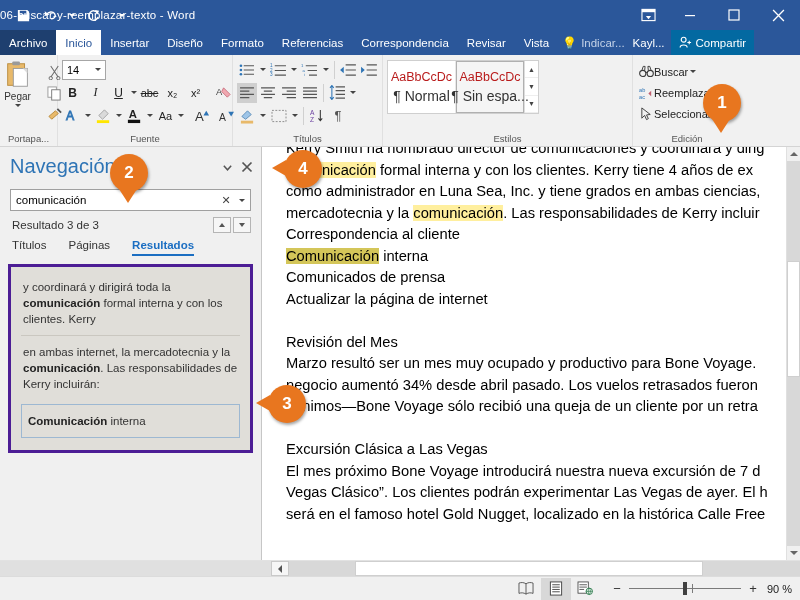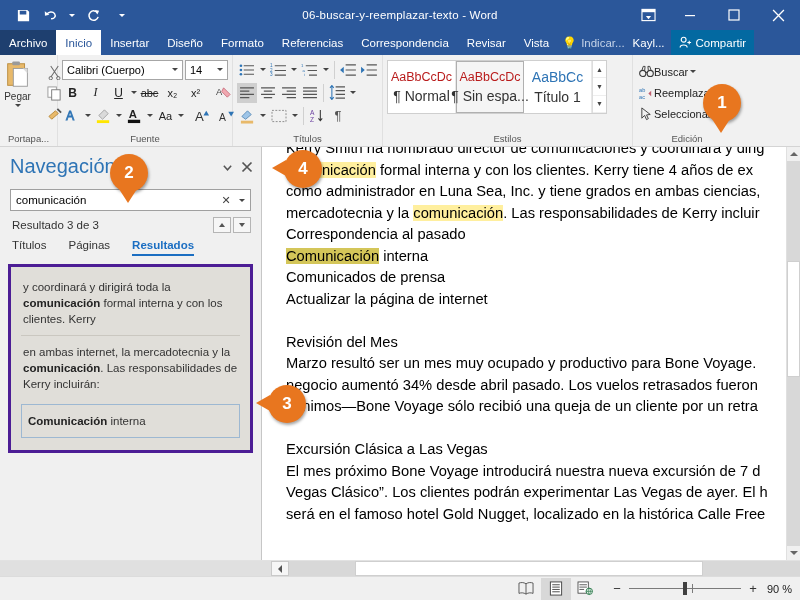--- a/index.html
+++ b/index.html
@@ -28,21 +28,21 @@
     display: flex; align-items: center; justify-content: center;
     color: #fff;
   }
   .qat-btn svg { display: block; }
   .qat-caret { width: 12px; display:flex; align-items:center; justify-content:center; }
   .qat-caret:after {
     content: ""; border-left: 3px solid transparent; border-right: 3px solid transparent;
     border-top: 3px solid #ffffff; display: block;
   }
   .win-title {
-    position: absolute; left: 0; right: 0; text-align: center;
+    position: absolute; left: 0; right: 0; 
     color: #fff; font-size: 11.5px; letter-spacing: .2px;
     pointer-events: none;
   }
   .title-right { margin-left: auto; display: flex; align-items: center; height: 30px; }
   .tb-btn {
     width: 44px; height: 30px; display: flex; align-items: center; justify-content: center;
     color: #fff;
   }
   .tb-btn.ribbon-opt { width: 40px; }
 
@@ -369,24 +369,20 @@
               </svg>
           </div>
         </div>
       </div>
       <div class="rgroup-label">Portapa...</div>
     </div>
 
     <div class="rgroup fontg">
       <div class="rgroup-body" style="flex-direction:column">
         <div class="row">
-          <div class="combo font-name">
-            <span class="cv">Calibri (Cuerpo)</span>
-            <span class="dd"></span>
-          </div>
           <div class="combo font-size">
             <span class="cv">14</span>
             <span class="dd"></span>
           </div>
         </div>
         <div class="row">
           <div class="ibtn" style="font-weight:bold">B</div>
           <div class="ibtn" style="font-style:italic;font-family:'Liberation Serif',serif">I</div>
           <div class="ibtn" style="text-decoration:underline">U</div>
           <div class="caret-btn"></div>
@@ -547,24 +543,20 @@
     <div class="rgroup stylesg">
       <div class="rgroup-body">
         <div class="gallery">
           <div class="stile">
             <span class="big">AaBbCcDc</span>
             <span class="nm">¶ Normal</span>
           </div>
           <div class="stile active">
             <span class="big">AaBbCcDc</span>
             <span class="nm">¶ Sin espa...</span>
-          </div>
-          <div class="stile">
-            <span class="big h1">AaBbCc</span>
-            <span class="nm">Título 1</span>
           </div>
           <div class="gal-scroll">
             <div>▲</div>
             <div>▼</div>
             <div>▼</div>
           </div>
         </div>
       </div>
       <div class="rgroup-label">Estilos</div>
     </div>
@@ -654,21 +646,21 @@
       </div>
       <div class="nav-pane-fill"></div>
     </div>
 
     <div class="docarea">
       <div class="page">
         <div class="dline" style="margin-top:-13px"><span>Kerry Smith ha nombrado director de comunicaciones y coordinará y dirig</span></div>
         <div class="dline"><span class="hl">comunicación</span><span> formal interna y con los clientes. Kerry tiene 4 años de ex</span></div>
         <div class="dline"><span>como administrador en Luna Sea, Inc. y tiene grados en ambas ciencias,</span></div>
         <div class="dline"><span>mercadotecnia y la </span><span class="hl">comunicación</span><span>. Las responsabilidades de Kerry incluir</span></div>
-        <div class="dline"><span>Correspondencia al pasado</span></div>
+        <div class="dline"><span>Correspondencia al cliente</span></div>
         <div class="dline"><span class="hl-sel">Comunicación</span><span> interna</span></div>
         <div class="dline"><span>Comunicados de prensa</span></div>
         <div class="dline"><span>Actualizar la página de internet</span></div>
         <div class="gap"></div>
         <div class="dline"><span>Revisión del Mes</span></div>
         <div class="dline"><span>Marzo resultó ser un mes muy ocupado y productivo para Bone Voyage.</span></div>
         <div class="dline"><span>negocio aumentó 34% desde abril pasado. Los vuelos retrasados fueron</span></div>
         <div class="dline"><span>mínimos—Bone Voyage sólo recibió una queja de un cliente por un retra</span></div>
         <div class="gap"></div>
         <div class="dline"><span>Excursión Clásica a Las Vegas</span></div>

